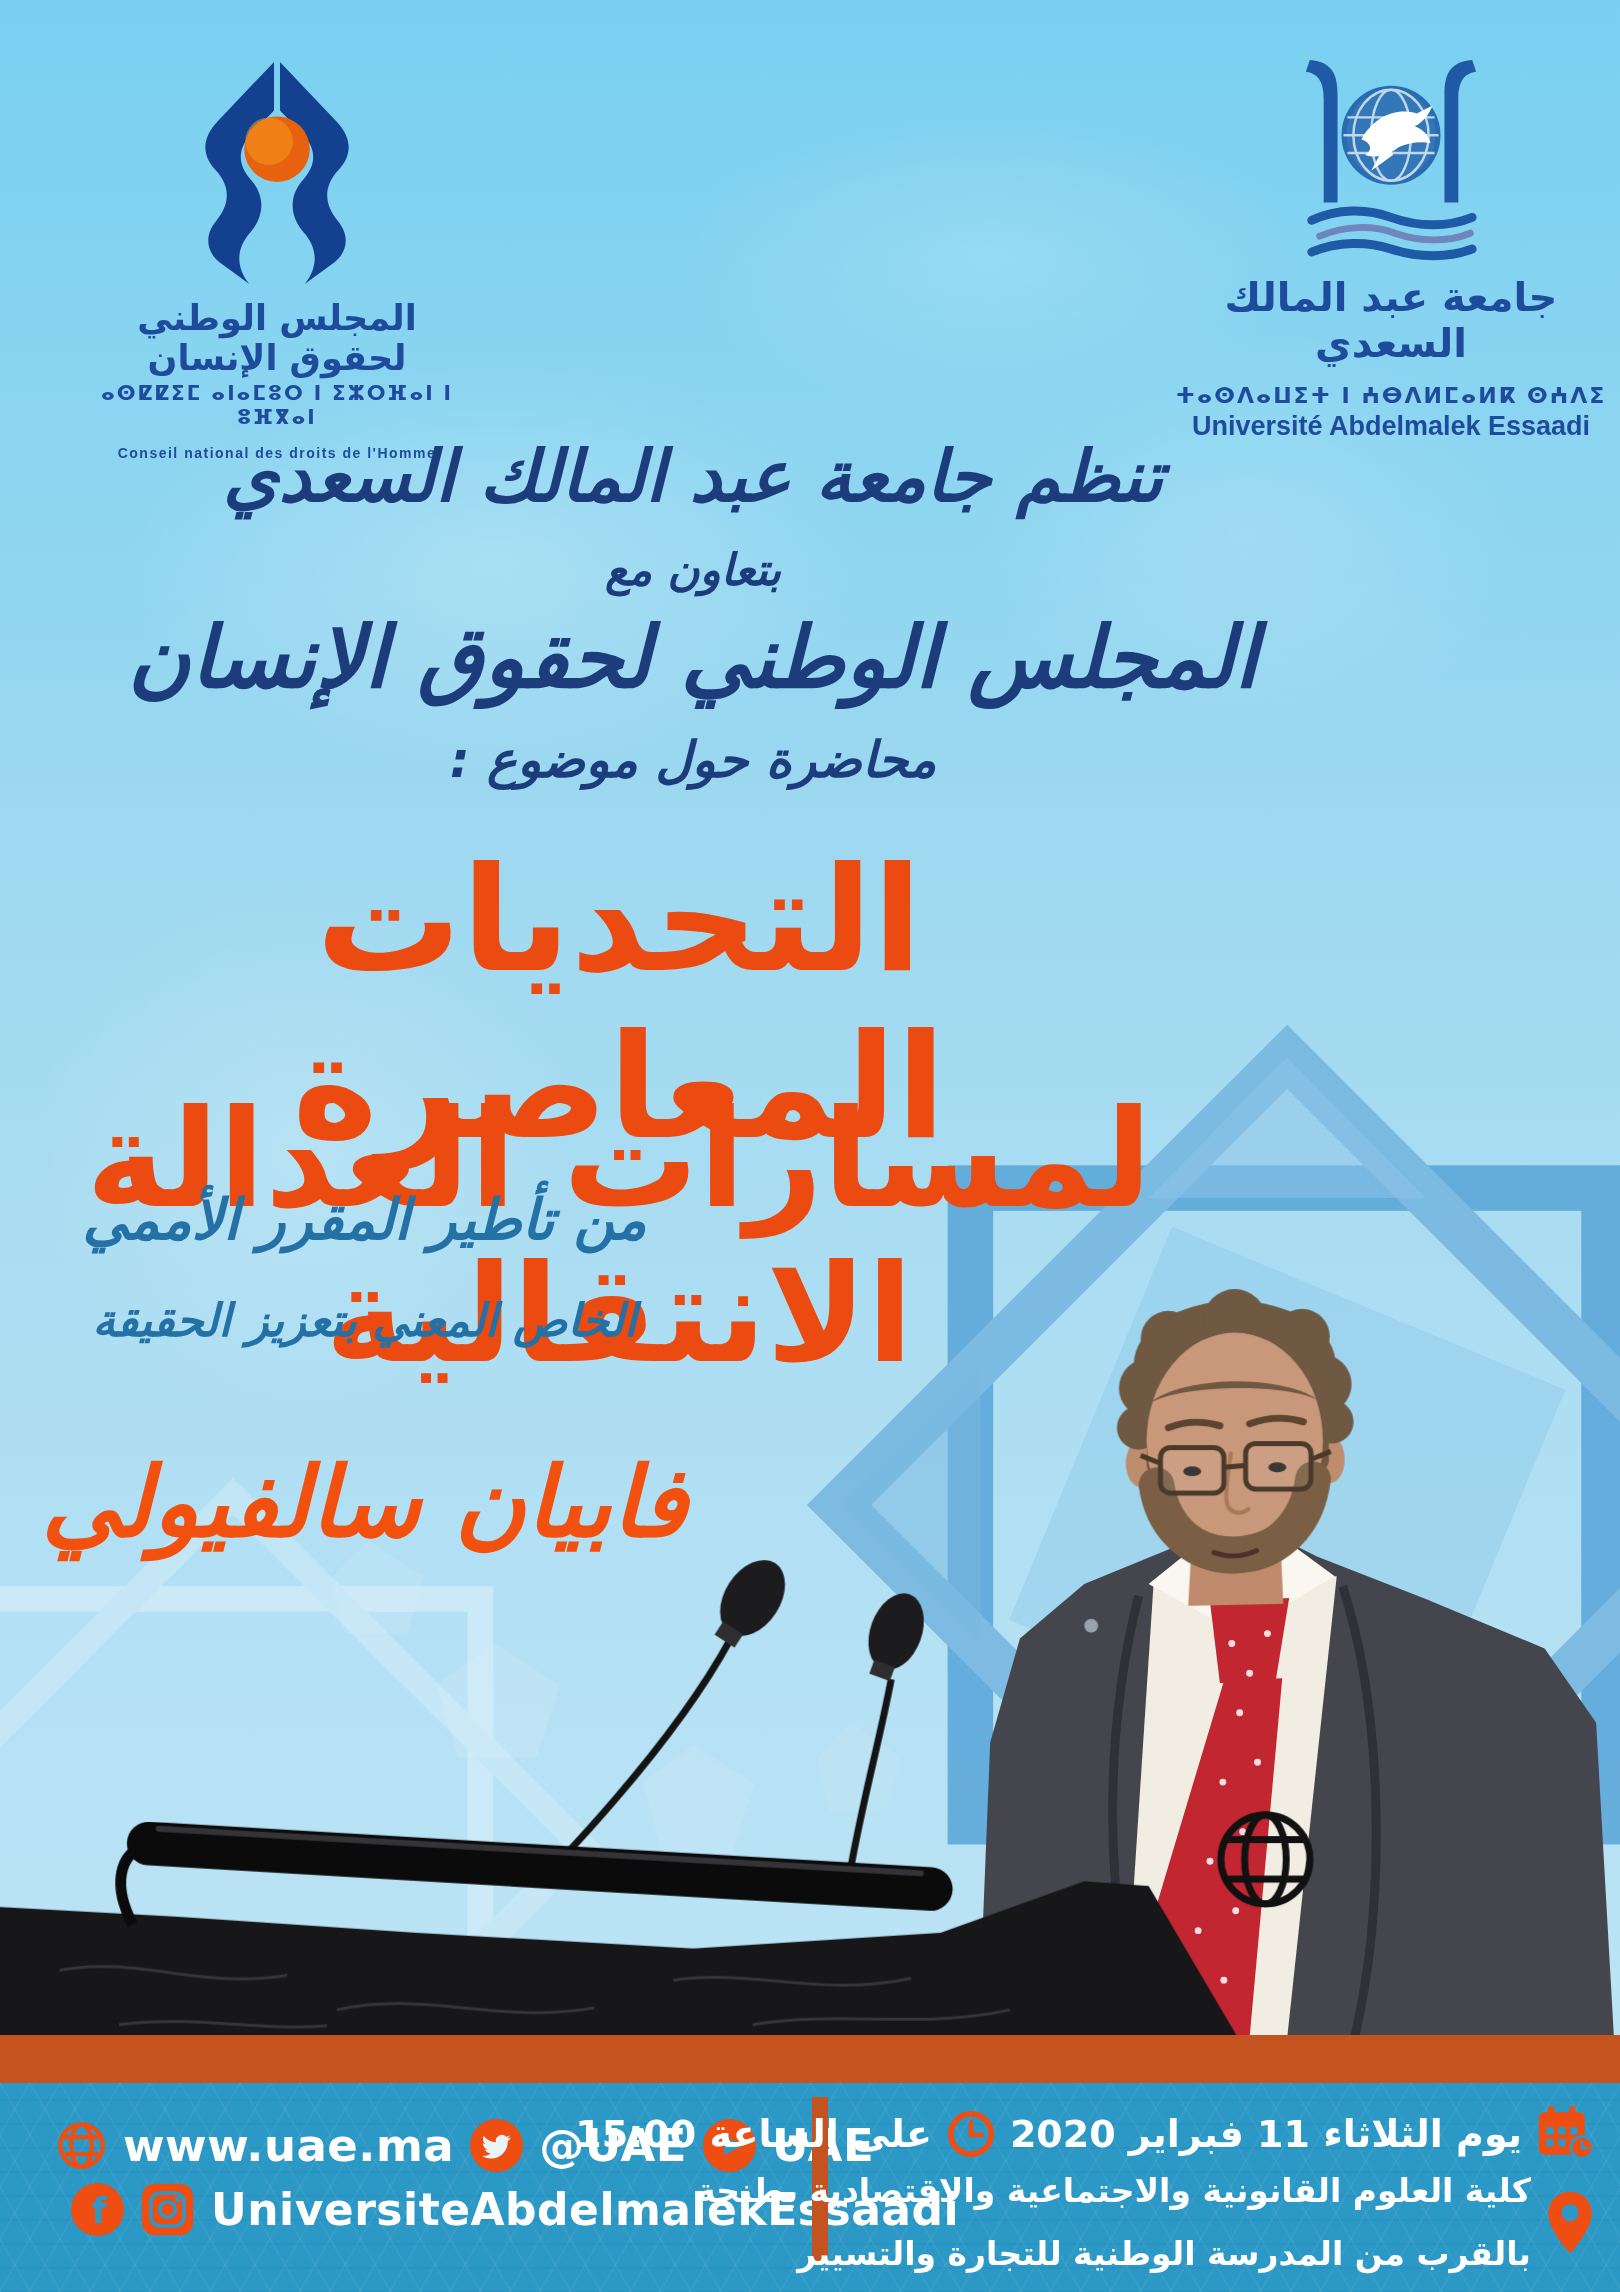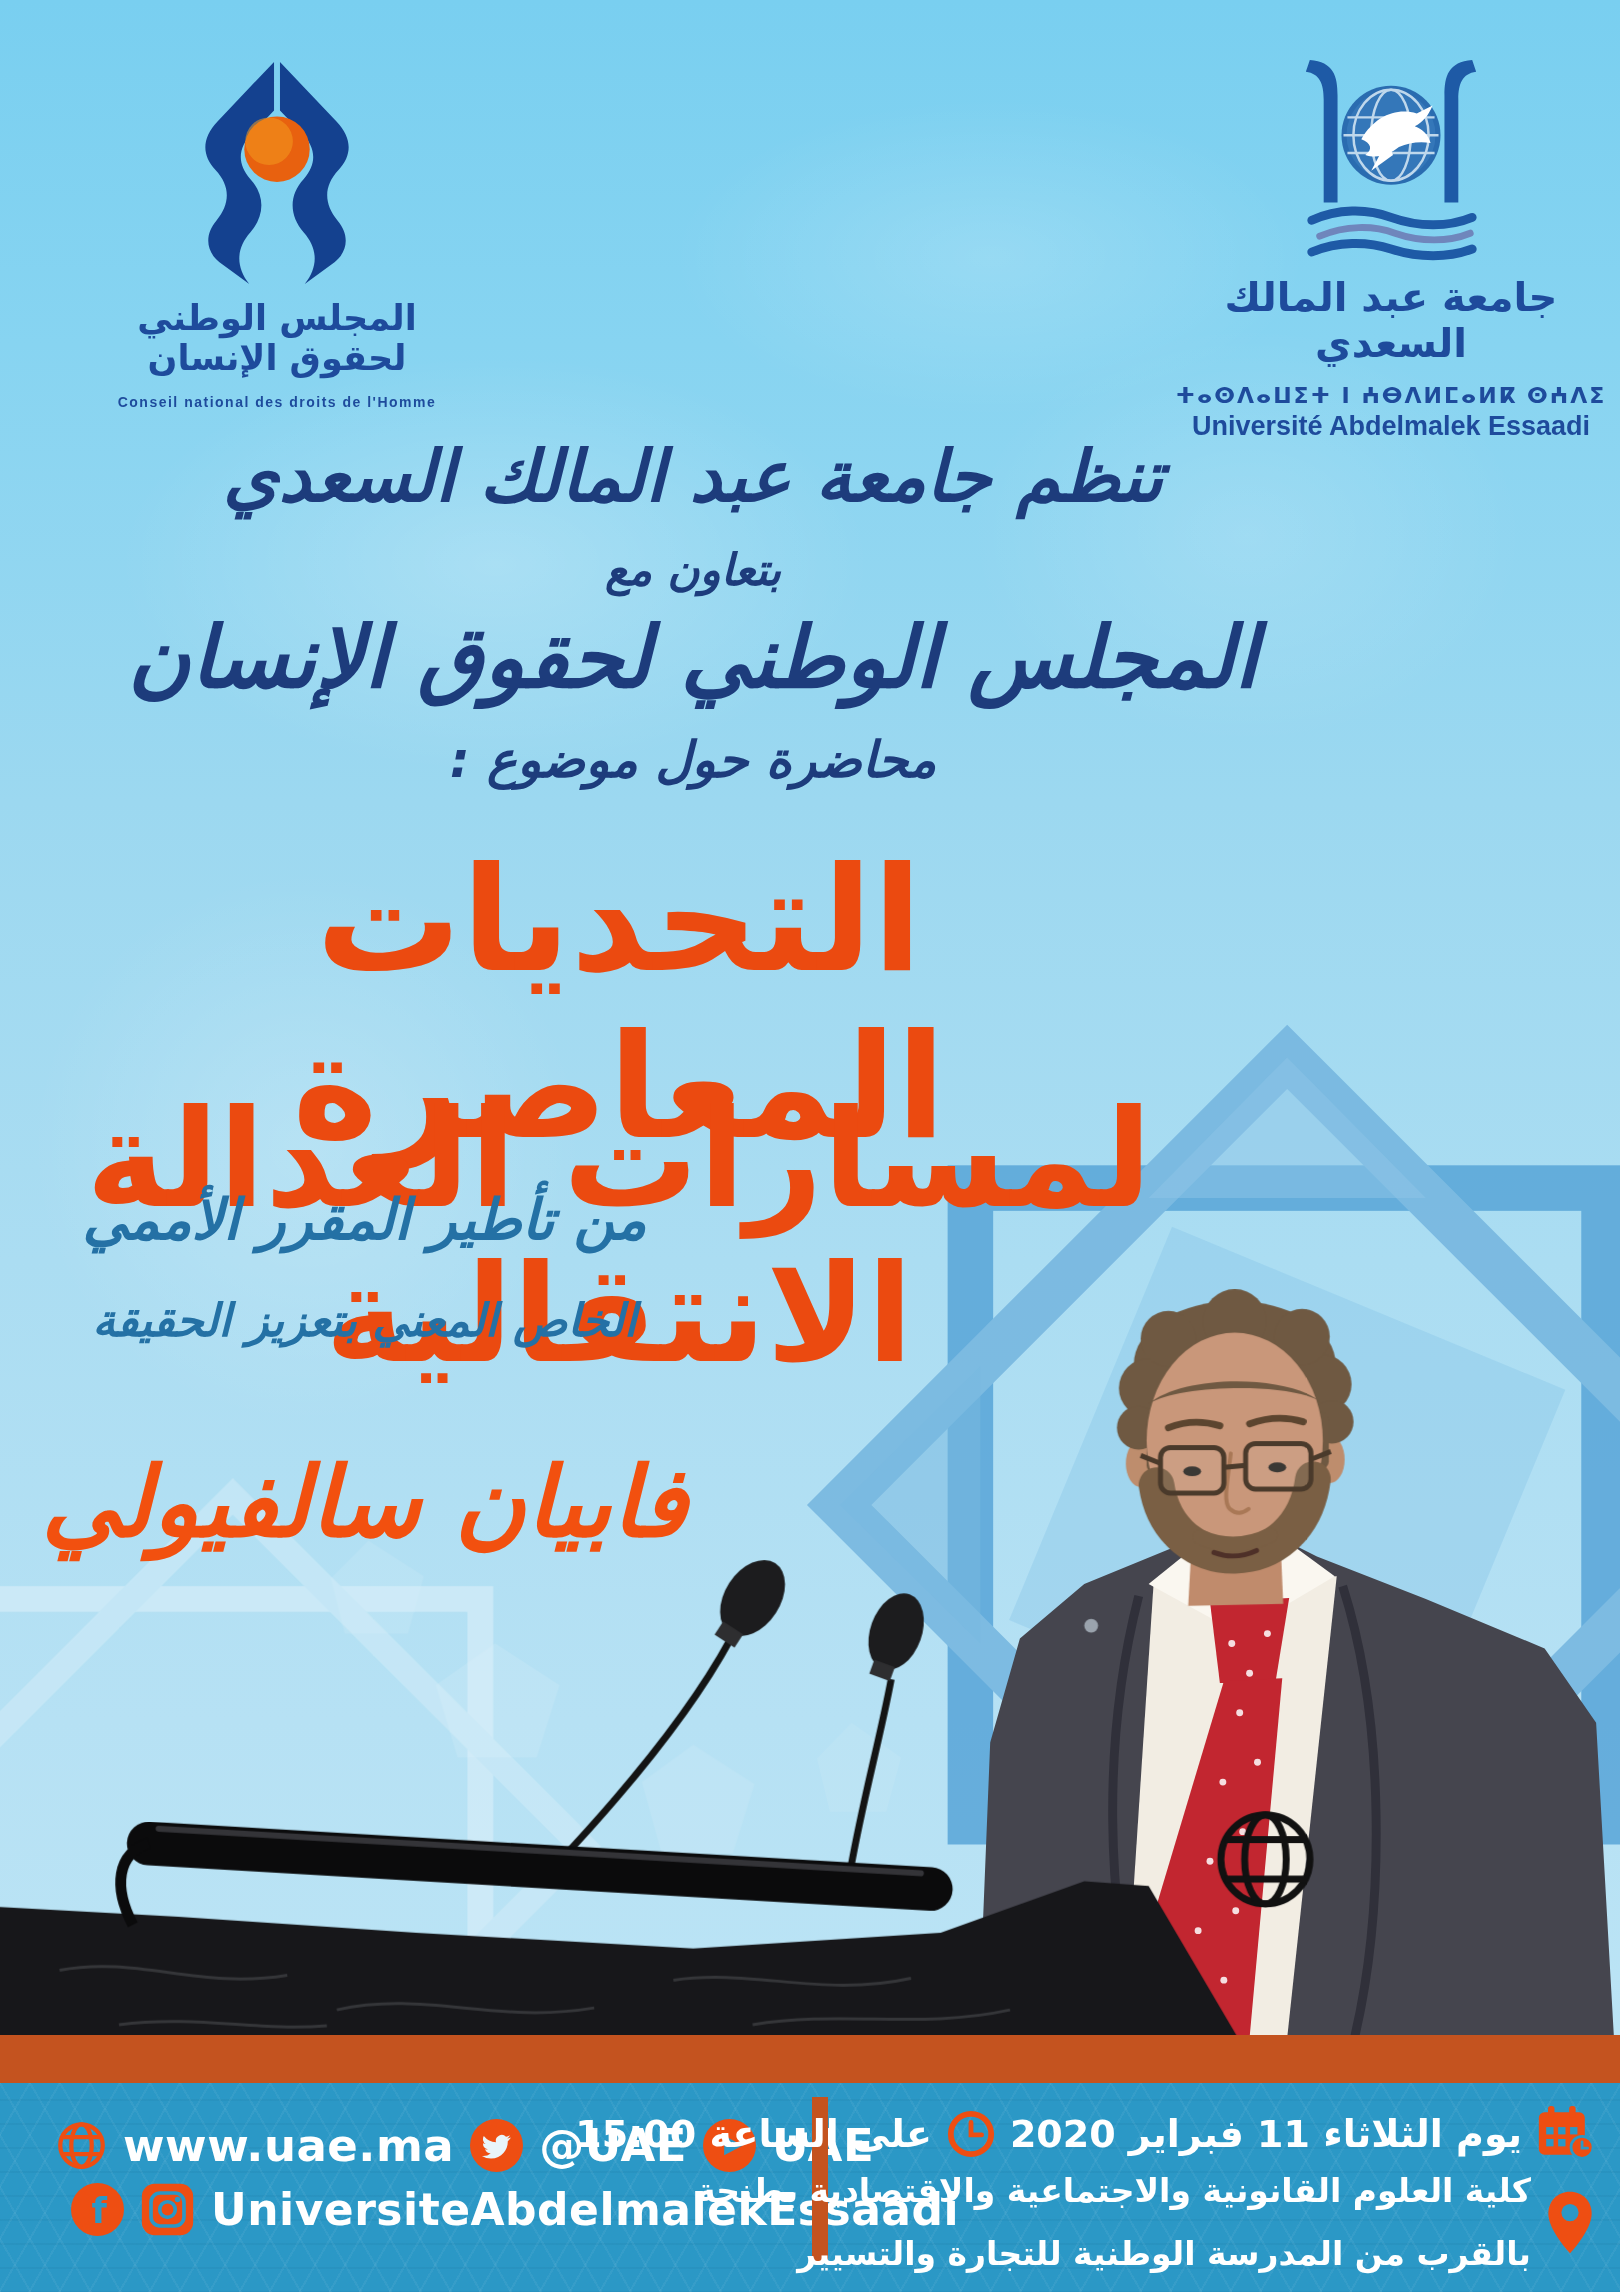--- a/index.html
+++ b/index.html
@@ -207,20 +207,21 @@
   <div class="logo-block cndh">
     <svg width="208" height="238" viewBox="0 0 200 240" aria-hidden="true" style="display:block;margin:0 auto;">
       <path d="M 97 12 L 40 72 C 24 89 24 106 38 121 C 53 137 53 155 39 172 C 27 186 28 203 42 214 L 72 236 C 58 218 59 200 73 184 C 88 167 88 146 73 130 C 60 115 60 99 75 84 L 97 61 Z" fill="#14418F"></path>
       <g transform="scale(-1,1) translate(-200,0)">
         <path d="M 97 12 L 40 72 C 24 89 24 106 38 121 C 53 137 53 155 39 172 C 27 186 28 203 42 214 L 72 236 C 58 218 59 200 73 184 C 88 167 88 146 73 130 C 60 115 60 99 75 84 L 97 61 Z" fill="#14418F"></path>
       </g>
       <circle cx="100" cy="100" r="33" fill="#E8610F"></circle>
       <circle cx="92" cy="92" r="24" fill="#F29A1F" opacity="0.55"></circle>
     </svg>
     <div class="ar">المجلس الوطني لحقوق الإنسان</div>
+    <div class="tif">ⴰⵙⵇⵇⵉⵎ ⴰⵏⴰⵎⵓⵔ ⵏ ⵉⵣⵔⴼⴰⵏ ⵏ ⵓⴼⴳⴰⵏ</div>
     <div class="fr">Conseil national des droits de l'Homme</div>
   </div>
 
   <div class="logo-block uae">
     <svg width="198" height="220" viewBox="0 0 200 222" aria-hidden="true" style="display:block;margin:0 auto;">
       <path d="M 18 16 C 42 18 46 32 46 52 L 46 160 L 32 160 L 32 56 C 32 40 28 30 14 28 Z" fill="#1E5AA6"></path>
       <path d="M 182 16 C 158 18 154 32 154 52 L 154 160 L 168 160 L 168 56 C 168 40 172 30 186 28 Z" fill="#1E5AA6"></path>
       <circle cx="100" cy="92" r="50" fill="#2A6CB0"></circle>
       <circle cx="100" cy="92" r="45" fill="#3C7FBF" opacity="0.6"></circle>
       <g fill="none" stroke="#CFE3F2" stroke-width="2.5" opacity="0.9">

